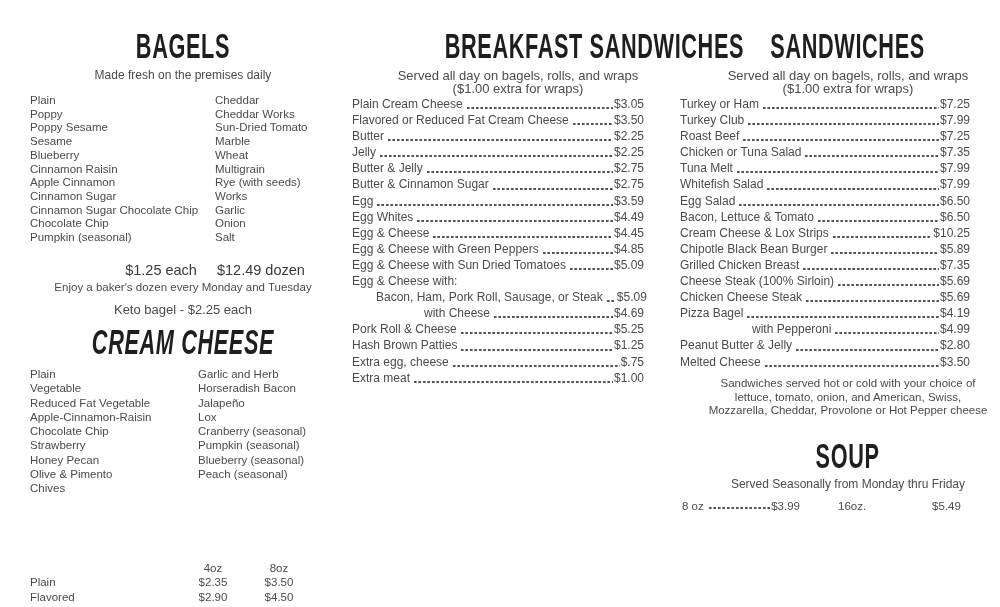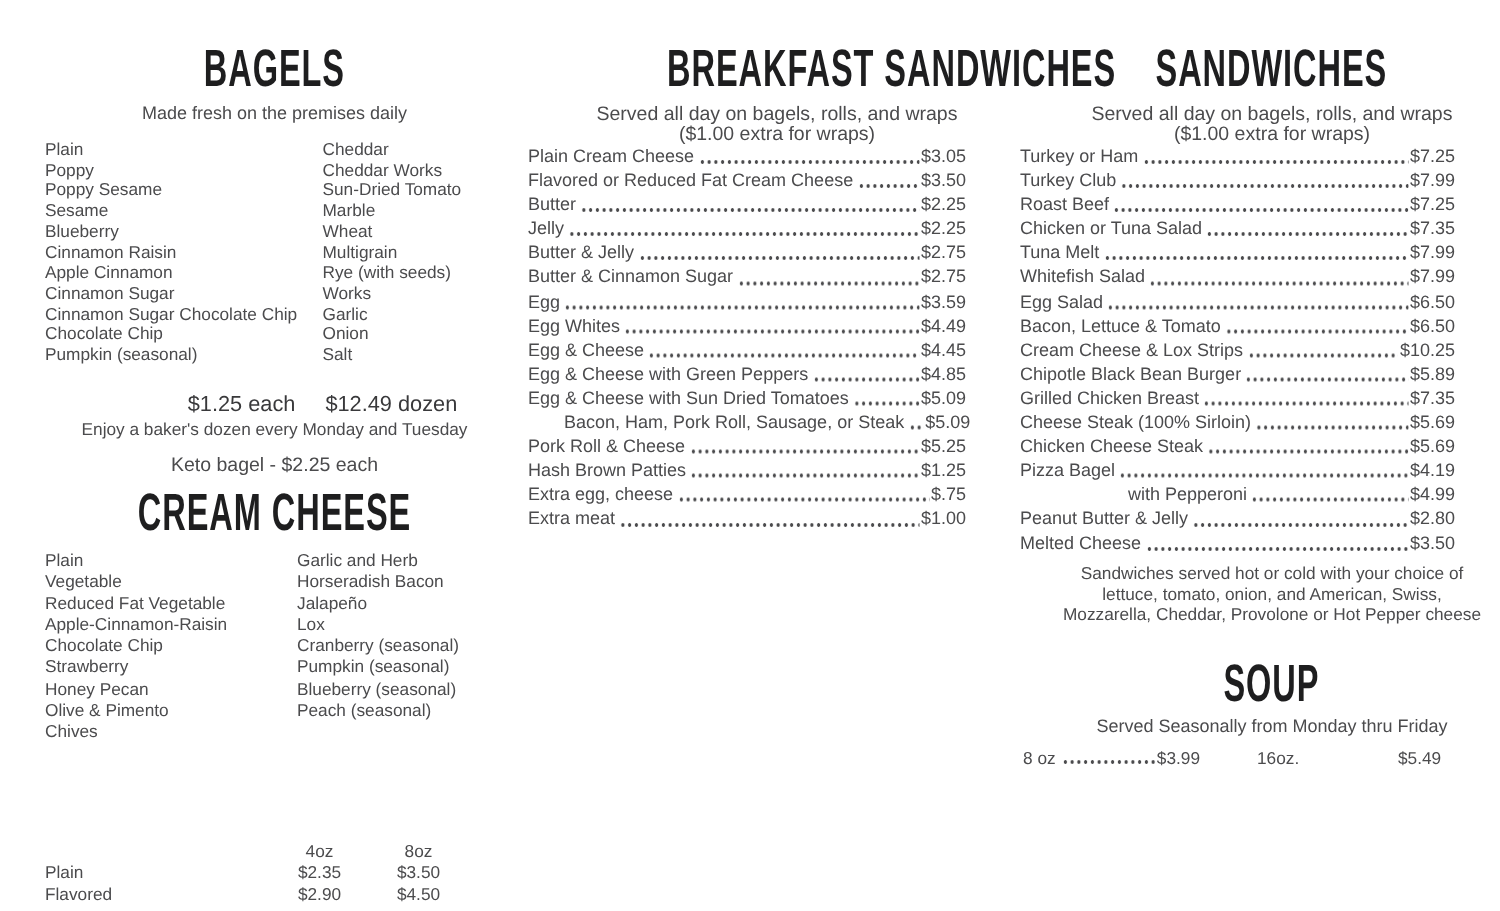--- a/index.html
+++ b/index.html
@@ -130,21 +130,21 @@
         <div class="bagel-item">Onion</div>
         <div class="bagel-item">Salt</div>
       </div>
 
     <div class="abs centered price-line" style="top:262px;padding-left:32px;">
       <span>$1.25 each</span><span class="gap"></span><span>$12.49 dozen</span>
     </div>
     <div class="abs centered promo" style="top:281px;">Enjoy a baker's dozen every Monday and Tuesday</div>
     <div class="abs centered keto" style="top:302px;">Keto bagel - $2.25 each</div>
 
-    <div class="abs centered section-title" style="top:324px;">
+    <div class="abs centered section-title" style="top:324px;font-style:italic;">
       <span class="squeeze">CREAM CHEESE</span>
     </div>
     <div class="abs flavor-list" style="left:30px; top:367px;">
         <div class="cc-item">Plain</div>
         <div class="cc-item">Vegetable</div>
         <div class="cc-item">Reduced Fat Vegetable</div>
         <div class="cc-item">Apple-Cinnamon-Raisin</div>
         <div class="cc-item">Chocolate Chip</div>
         <div class="cc-item">Strawberry</div>
         <div class="cc-item">Honey Pecan</div>
@@ -232,24 +232,32 @@
         <div class="menu-row">
           <span class="nm">Egg &amp; Cheese with Green Peppers</span>
           <span class="dots"></span>
           <span class="pr">$4.85</span>
         </div>
         <div class="menu-row">
           <span class="nm">Egg &amp; Cheese with Sun Dried Tomatoes</span>
           <span class="dots"></span>
           <span class="pr">$5.09</span>
         </div>
+        <div class="menu-row noprice">
+          <span class="nm">Egg &amp; Cheese with:</span>
+        </div>
         <div class="menu-row indent-1">
           <span class="nm">Bacon, Ham, Pork Roll, Sausage, or Steak</span>
           <span class="dots"></span>
           <span class="pr">$5.09</span>
+        </div>
+        <div class="menu-row indent-2">
+          <span class="nm">with Cheese</span>
+          <span class="dots"></span>
+          <span class="pr">$4.69</span>
         </div>
         <div class="menu-row">
           <span class="nm">Pork Roll &amp; Cheese</span>
           <span class="dots"></span>
           <span class="pr">$5.25</span>
         </div>
         <div class="menu-row">
           <span class="nm">Hash Brown Patties</span>
           <span class="dots"></span>
           <span class="pr">$1.25</span>

